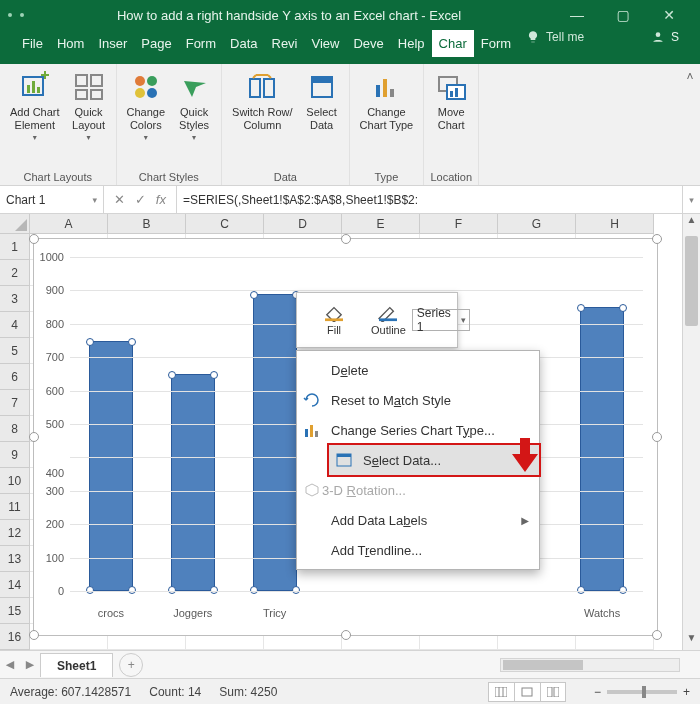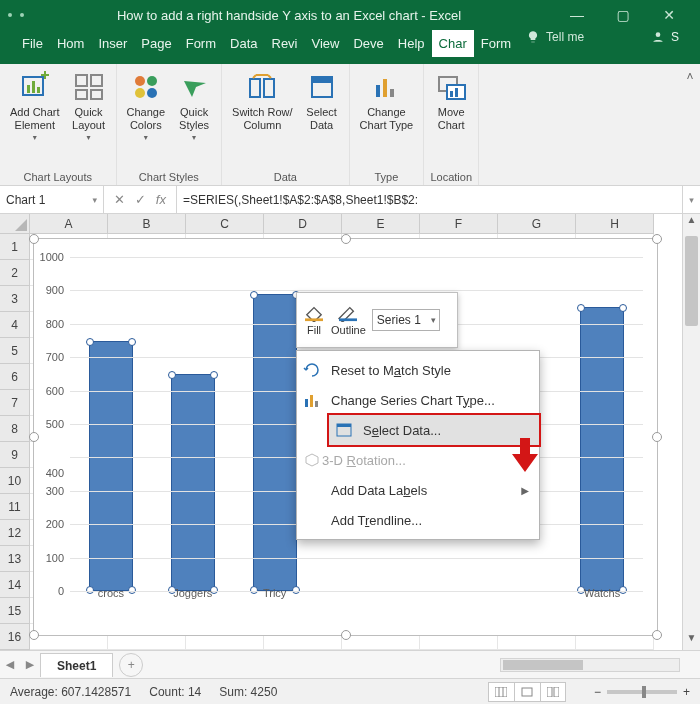--- a/index.html
+++ b/index.html
@@ -59,26 +59,26 @@
   .chart { position:absolute; left:33px; top:24px; width:625px; height:398px; background:#fff; border:1px solid #bdbdbd; }
   .chart .handle { position:absolute; width:10px; height:10px; background:#fff; border:1px solid #9a9a9a; border-radius:50%; }
   .chart .plot { position:absolute; left:36px; top:18px; right:14px; bottom:44px; }
   .chart .yaxis { position:absolute; left:0; top:18px; bottom:44px; width:34px; }
   .chart .ylabel { position:absolute; right:4px; font-size:11px; color:#5a5a5a; transform:translateY(-50%); }
   .chart .gridline { position:absolute; left:0; right:0; height:0; border-top:1px solid #e3e3e3; }
   .chart .bars { position:absolute; inset:0; display:flex; }
   .chart .barwrap { flex:1; display:flex; align-items:flex-end; justify-content:center; position:relative; }
   .chart .bar { width:44px; background:#4f81bd; border:1.5px solid #2a5a9a; position:relative; }
   .chart .bar .sh { position:absolute; width:8px; height:8px; background:#fff; border:1px solid #2a5a9a; border-radius:50%; }
-  .chart .xlabels { position:absolute; left:36px; right:14px; bottom:36px; display:flex; }
+  .chart .xlabels { position:absolute; left:36px; right:14px; bottom:16px; display:flex; }
   .chart .xlabels div { flex:1; text-align:center; font-size:11px; color:#5a5a5a; }
 
   
   .minitb { position:absolute; left:296px; top:292px; width:162px; height:56px; background:#fff; border:1px solid #bfbfbf; box-shadow:0 2px 6px rgba(0,0,0,.25); display:flex; align-items:center; padding:4px 6px; gap:6px; }
-  .minitb .mb { display:flex; flex-direction:column; align-items:center; font-size:11px; gap:2px; }
+  .minitb .mb { display:flex; flex-direction:column; align-items:center; font-size:11px; gap:2px;margin-left:20px; }
   .minitb .mb .cicon { width:22px; height:18px; }
   .minitb .combo { border:1px solid #b0b0b0; height:22px; padding:0 4px; display:flex; align-items:center; gap:10px; font-size:12px; }
 
   
   .ctxmenu { position:absolute; left:296px; top:350px; width:244px; background:#fff; border:1px solid #b4b4b4; box-shadow:0 4px 10px rgba(0,0,0,.3); padding:4px 0; }
   .ctxmenu .mi { height:30px; display:flex; align-items:center; padding:0 10px 0 34px; font-size:13px; position:relative; cursor:default; }
   .ctxmenu .mi .micon { position:absolute; left:6px; width:18px; height:18px; display:flex; align-items:center; justify-content:center; }
   .ctxmenu .mi .arrow { margin-left:auto; font-size:10px; color:#666; }
   .ctxmenu .mi.sel { background:#e1e1e1;margin-left:32px; }
   .ctxmenu .mi.dis { color:#a8a8a8;padding-left:25px; }
@@ -585,20 +585,23 @@
     <span>Outline</span>
   </div>
   <div class="combo">
     <span>Series 1</span>
     <span style="font-size:9px;color:#666">▾</span>
   </div>
 </div>
 
 <div class="ctxmenu">
   <div class="mi">
+    <span>D<span class="u">e</span>lete</span>
+  </div>
+  <div class="mi">
     <span class="micon">
         <svg viewBox="0 0 18 18">
           <path d="M3 9a6 6 0 116 6" fill="none" stroke="#2a72b5" stroke-width="1.5"></path>
           <path d="M3 9l-2-2M3 9l2-2" stroke="#2a72b5" stroke-width="1.5"></path>
         </svg>
       </span>
     <span>Reset to M<span class="u">a</span>tch Style</span>
   </div>
   <div class="mi">
     <span class="micon">

